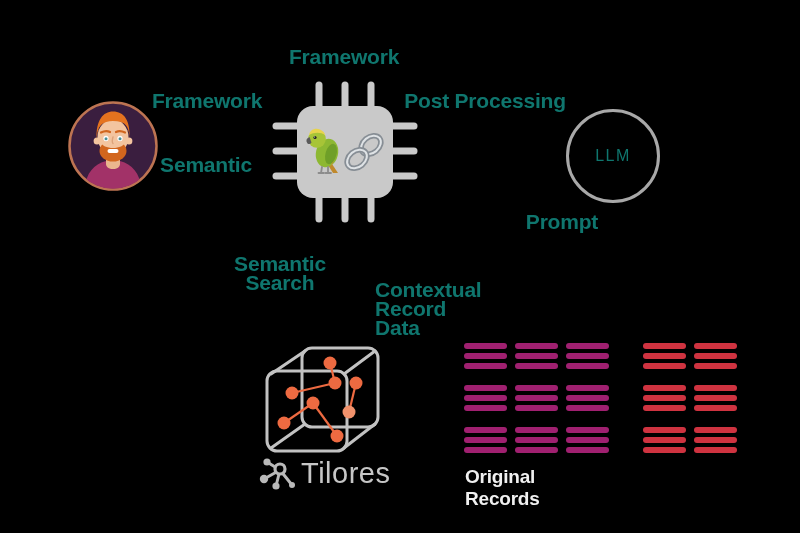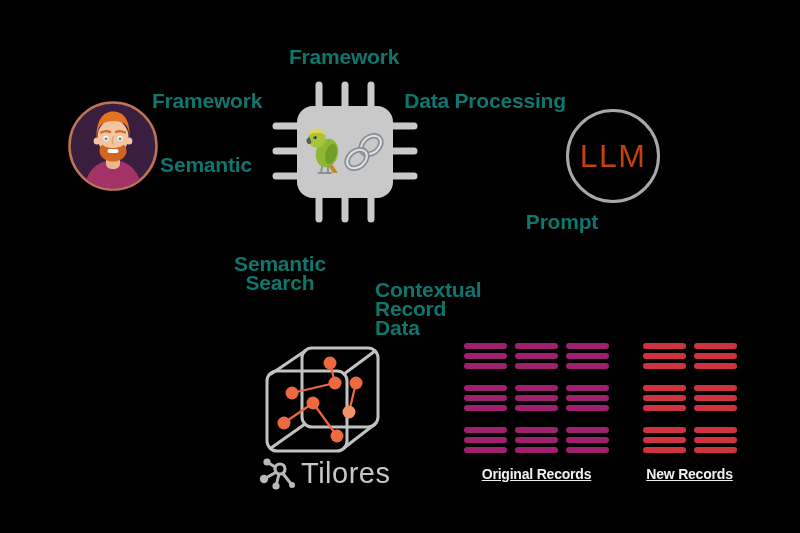--- a/index.html
+++ b/index.html
@@ -12,27 +12,27 @@
     letter-spacing:-0.2px;white-space:nowrap;
   }
   .lbl.centered{transform:translateX(-50%);text-align:center;}
   .lbl .line{display:block;line-height:19px;}
   .multiline{white-space:normal;line-height:19.5px;}
   .llm-circle{
     position:absolute;left:566px;top:109px;width:88px;height:88px;
     border:3px solid #a8a8a8;border-radius:50%;
     display:flex;align-items:center;justify-content:center;
   }
-  .llm-text{color:#c2410c;font-size:32px;font-weight:400;letter-spacing:1.5px;}
+  .llm-text{color:#0f766e;font-size:16px;font-weight:400;letter-spacing:1.5px;}
   .abs{position:absolute;}
   .records-block{position:absolute;display:flex;flex-direction:column;align-items:center;}
   .records-grid{display:grid;gap:16px 8px;}
   .record{display:flex;flex-direction:column;gap:4px;}
   .bar{width:43px;height:6px;border-radius:3px;}
-  .records-label{margin-top:13px;color:#f0f0f0;font-weight:700;font-size:14px;letter-spacing:-0.2px;text-decoration:underline;}
+  .records-label{margin-top:13px;color:#f0f0f0;font-weight:700;font-size:19px;letter-spacing:-0.2px;}
   .wordmark{position:absolute;left:257px;top:455px;display:flex;align-items:center;gap:2px;}
   .wordmark-text{color:#c6c6c6;font-size:29px;font-weight:400;letter-spacing:0.5px;}
 </style>
 </head>
 <body>
 
 <div class="canvas">
 
   <svg class="abs" style="left:67px;top:100px;" width="92" height="92" viewBox="0 0 92 92">
     <defs>
@@ -148,21 +148,21 @@
       <circle cx="19" cy="31" r="3.6" fill="#b9b9b9"></circle>
       <circle cx="35" cy="30" r="3" fill="#b9b9b9"></circle>
       <circle cx="23" cy="14" r="5" fill="#000" stroke="#b9b9b9" stroke-width="3.2"></circle>
     </svg>
     <span class="wordmark-text">Tilores</span>
   </div>
 
   <div class="lbl centered" style="left:344px;top:45px;">Framework</div>
   <div class="lbl centered" style="left:207px;top:89px;">Framework</div>
   <div class="lbl centered" style="left:206px;top:153px;">Semantic</div>
-  <div class="lbl centered" style="left:485px;top:89px;">Data Processing</div>
+  <div class="lbl centered" style="left:485px;top:89px;">Post Processing</div>
   <div class="lbl centered" style="left:542px;top:210px;padding-left:40px;">Prompt</div>
 
   <div class="lbl multiline" style="left:375px;top:280px;">
     <span class="line">Contextual</span>
     <span class="line">Record</span>
     <span class="line">Data</span>
   </div>
 
   <div class="lbl centered" style="left:280px;top:254px;">
     <span class="line">Semantic</span>
@@ -246,16 +246,15 @@
           <div class="bar" style="background: rgb(207, 51, 64);"></div>
           <div class="bar" style="background: rgb(207, 51, 64);"></div>
           <div class="bar" style="background: rgb(207, 51, 64);"></div>
         </div>
         <div class="record">
           <div class="bar" style="background: rgb(207, 51, 64);"></div>
           <div class="bar" style="background: rgb(207, 51, 64);"></div>
           <div class="bar" style="background: rgb(207, 51, 64);"></div>
         </div>
       </div>
-    <div class="records-label">New Records</div>
   </div>
 
 </div>
 
 </body></html>

